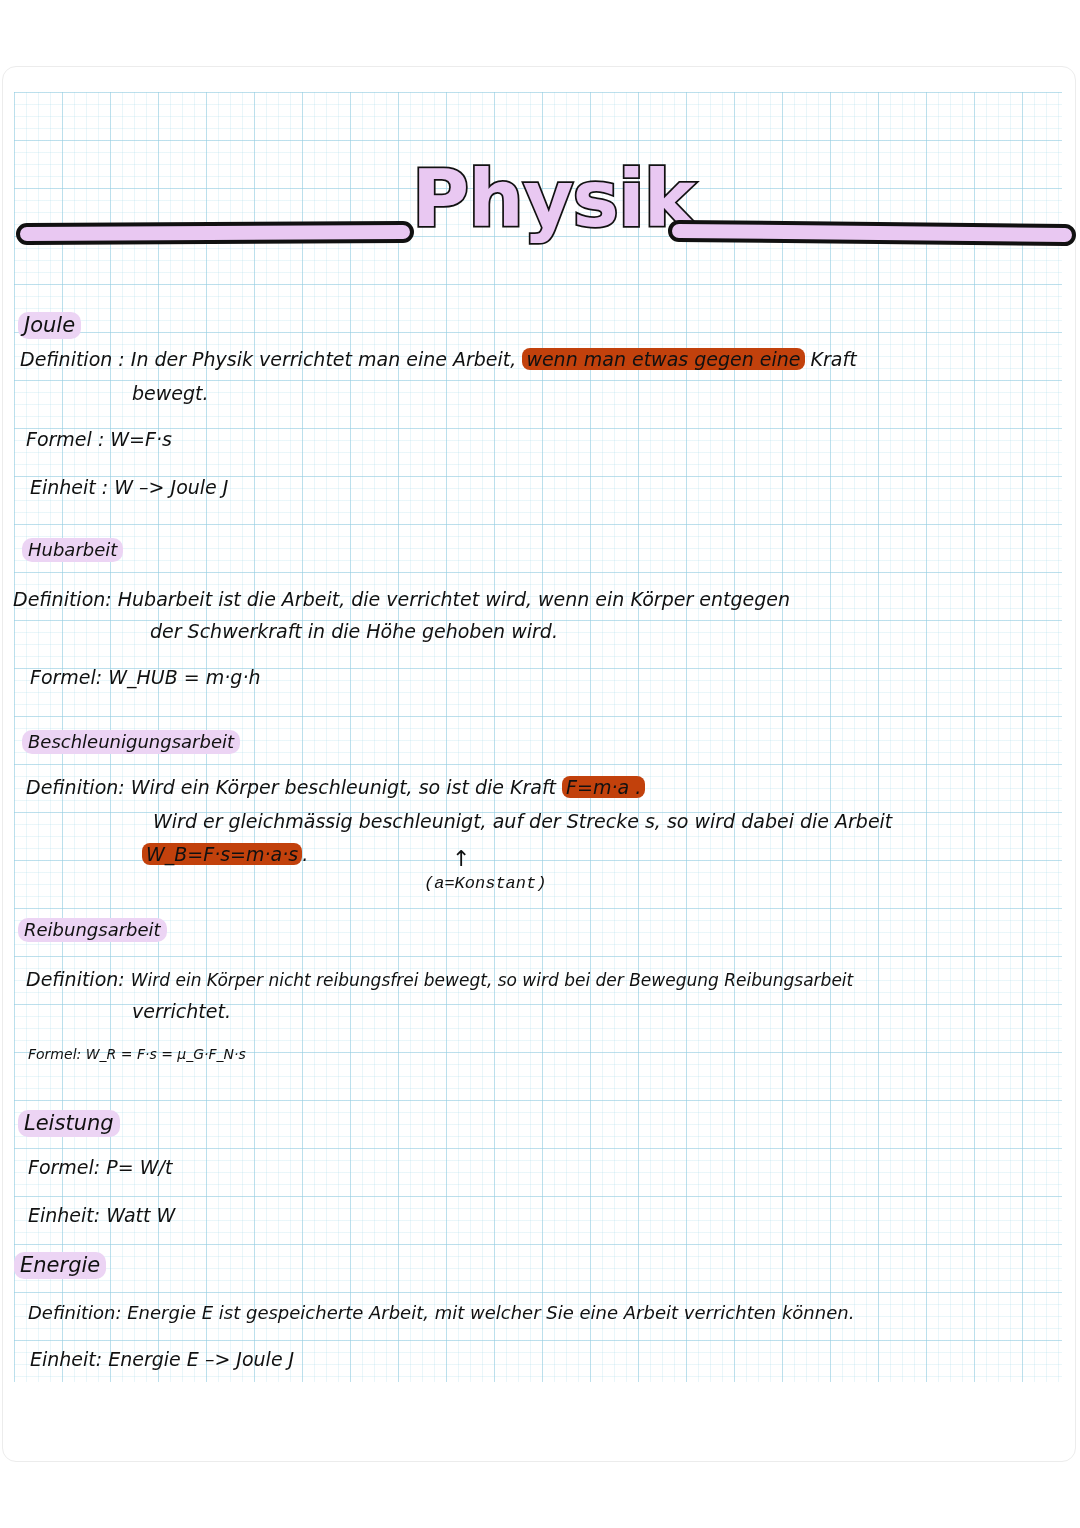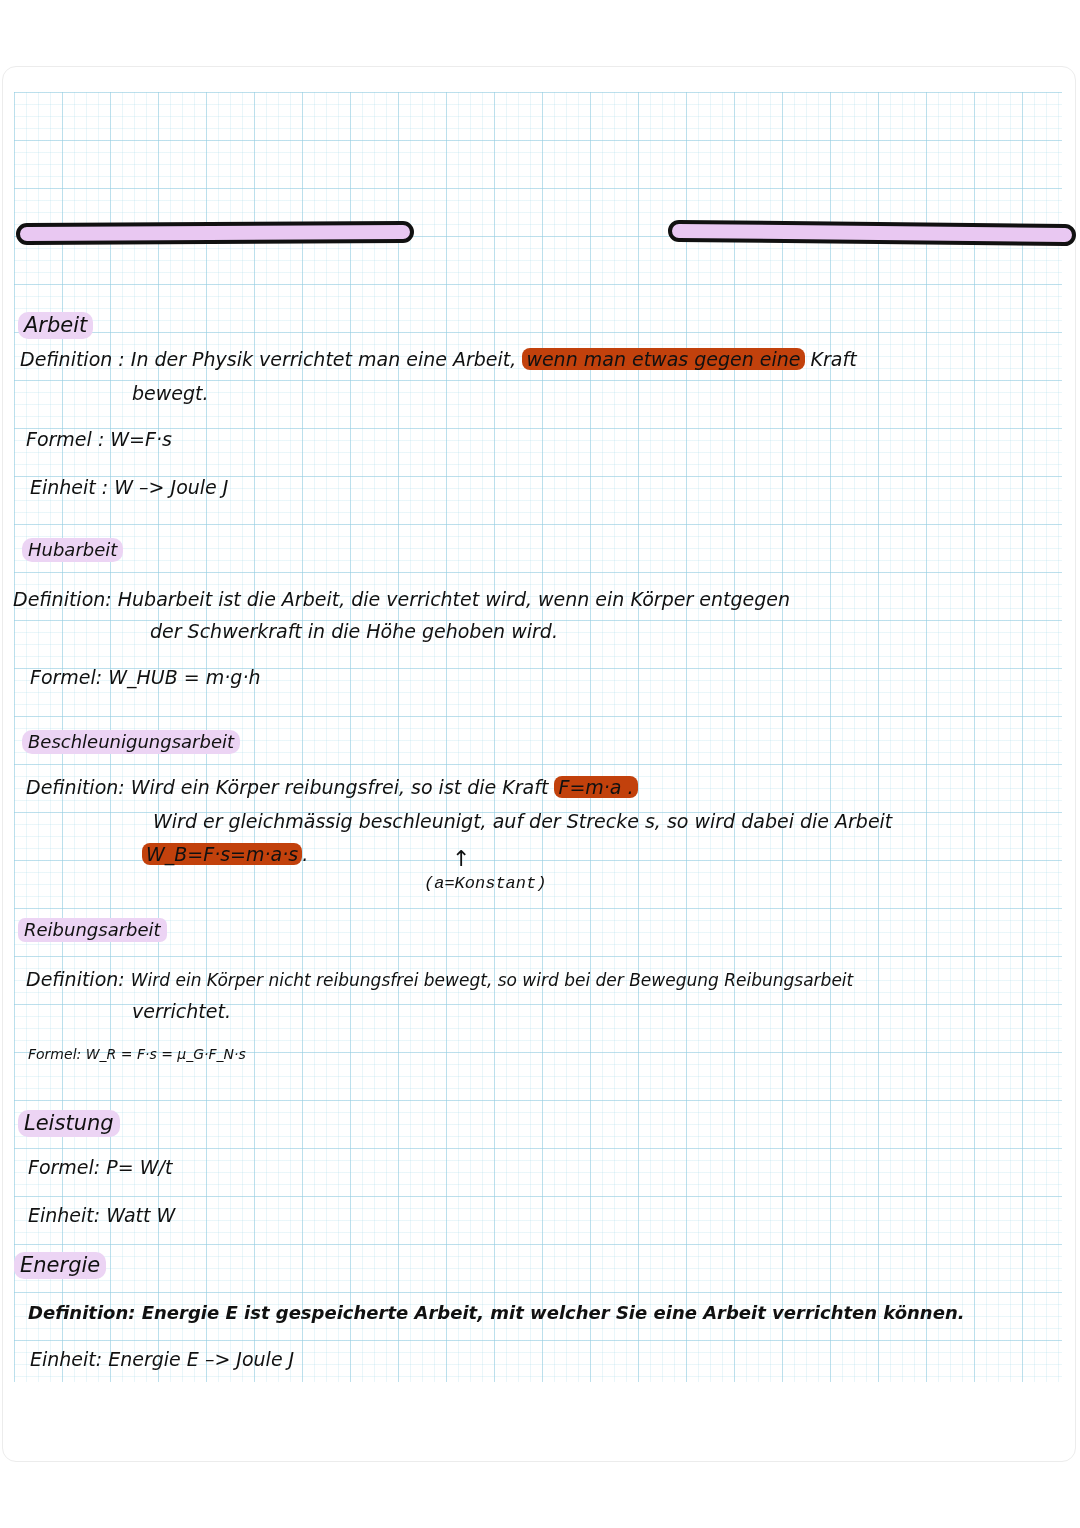--- a/index.html
+++ b/index.html
@@ -36,24 +36,25 @@
 </head>
 <body>
 
 <div class="page">
   <div class="page-number">1</div>
 </div>
 <div class="grid"></div>
 
 <div class="title-wrap">
   <div class="title-bar left"></div>
+  <div class="title-text">Physik</div>
   <div class="title-bar right"></div>
 </div>
 
-<div class="heading hand" style="left:18px; top:312px;">Arbeit</div>
+<div class="heading hand" style="left:18px; top:312px;">Joule</div>
 <div class="line hand" style="left:20px; top:348px;">
   <span>Definition :</span>
   <span>In der Physik verrichtet man eine Arbeit,</span>
   <span class="hl">wenn man etwas gegen eine</span>
   <span>Kraft</span>
 </div>
 <div class="line hand" style="left:132px; top:382px;">bewegt.</div>
 <div class="line hand" style="left:26px; top:428px;">Formel : W=F·s</div>
 <div class="line hand" style="left:30px; top:476px;">Einheit : W –&gt; Joule J</div>
 
@@ -61,37 +62,37 @@
 <div class="line hand" style="left:13px; top:588px;">
   <span>Definition:</span>
   <span>Hubarbeit ist die Arbeit, die verrichtet wird, wenn ein Körper entgegen</span>
 </div>
 <div class="line hand" style="left:150px; top:620px;">der Schwerkraft in die Höhe gehoben wird.</div>
 <div class="line hand" style="left:30px; top:666px;">Formel: W_HUB = m·g·h</div>
 
 <div class="heading hand" style="left:22px; top:730px; font-size:18px;">Beschleunigungsarbeit</div>
 <div class="line hand" style="left:26px; top:776px;">
   <span>Definition:</span>
-  <span>Wird ein Körper reibungsfrei, so ist die Kraft</span>
+  <span>Wird ein Körper beschleunigt, so ist die Kraft</span>
   <span class="hl">F=m·a .</span>
 </div>
 <div class="line hand" style="left:126px; top:810px;margin-left:27px;">Wird er gleichmässig beschleunigt, auf der Strecke s, so wird dabei die Arbeit</div>
 <div class="line hand" style="left:126px; top:843px;padding-left:16px;">
   <span class="hl">W_B=F·s=m·a·s</span><span>.</span>
 </div>
 <div class="arrow" style="left:452px; top:846px;">↑</div>
 <div class="line hand" style="left:424px; top:874px; font-size:17px;font-family:Liberation Mono, monospace;">(a=Konstant)</div>
 
-<div class="heading hand" style="left:18px; top:918px; font-size:18px;border-radius:7px;">Reibungsarbeit</div>
+<div class="heading hand" style="left:18px; top:918px; font-size:18px;">Reibungsarbeit</div>
 <div class="line hand" style="left:26px; top:968px;">
   <span>Definition:</span>
   <span style="font-size:17px;">Wird ein Körper nicht reibungsfrei bewegt, so wird bei der Bewegung Reibungsarbeit</span>
 </div>
 <div class="line hand" style="left:132px; top:1000px;">verrichtet.</div>
 <div class="line hand" style="left:28px; top:1046px; font-size:14px;">Formel: W_R = F·s = μ_G·F_N·s</div>
 
 <div class="heading hand" style="left:18px; top:1110px;">Leistung</div>
 <div class="line hand" style="left:28px; top:1156px;">Formel: P= W/t</div>
 <div class="line hand" style="left:28px; top:1204px;">Einheit: Watt W</div>
 
 <div class="heading hand" style="left:14px; top:1252px;">Energie</div>
-<div class="line hand" style="left:28px; top:1302px; font-size:18px;font-weight:bold;">Definition: Energie E ist gespeicherte Arbeit, mit welcher Sie eine Arbeit verrichten können.</div>
+<div class="line hand" style="left:28px; top:1302px; font-size:18px;">Definition: Energie E ist gespeicherte Arbeit, mit welcher Sie eine Arbeit verrichten können.</div>
 <div class="line hand" style="left:30px; top:1348px;">Einheit: Energie E –&gt; Joule J</div>
 
 </body></html>

